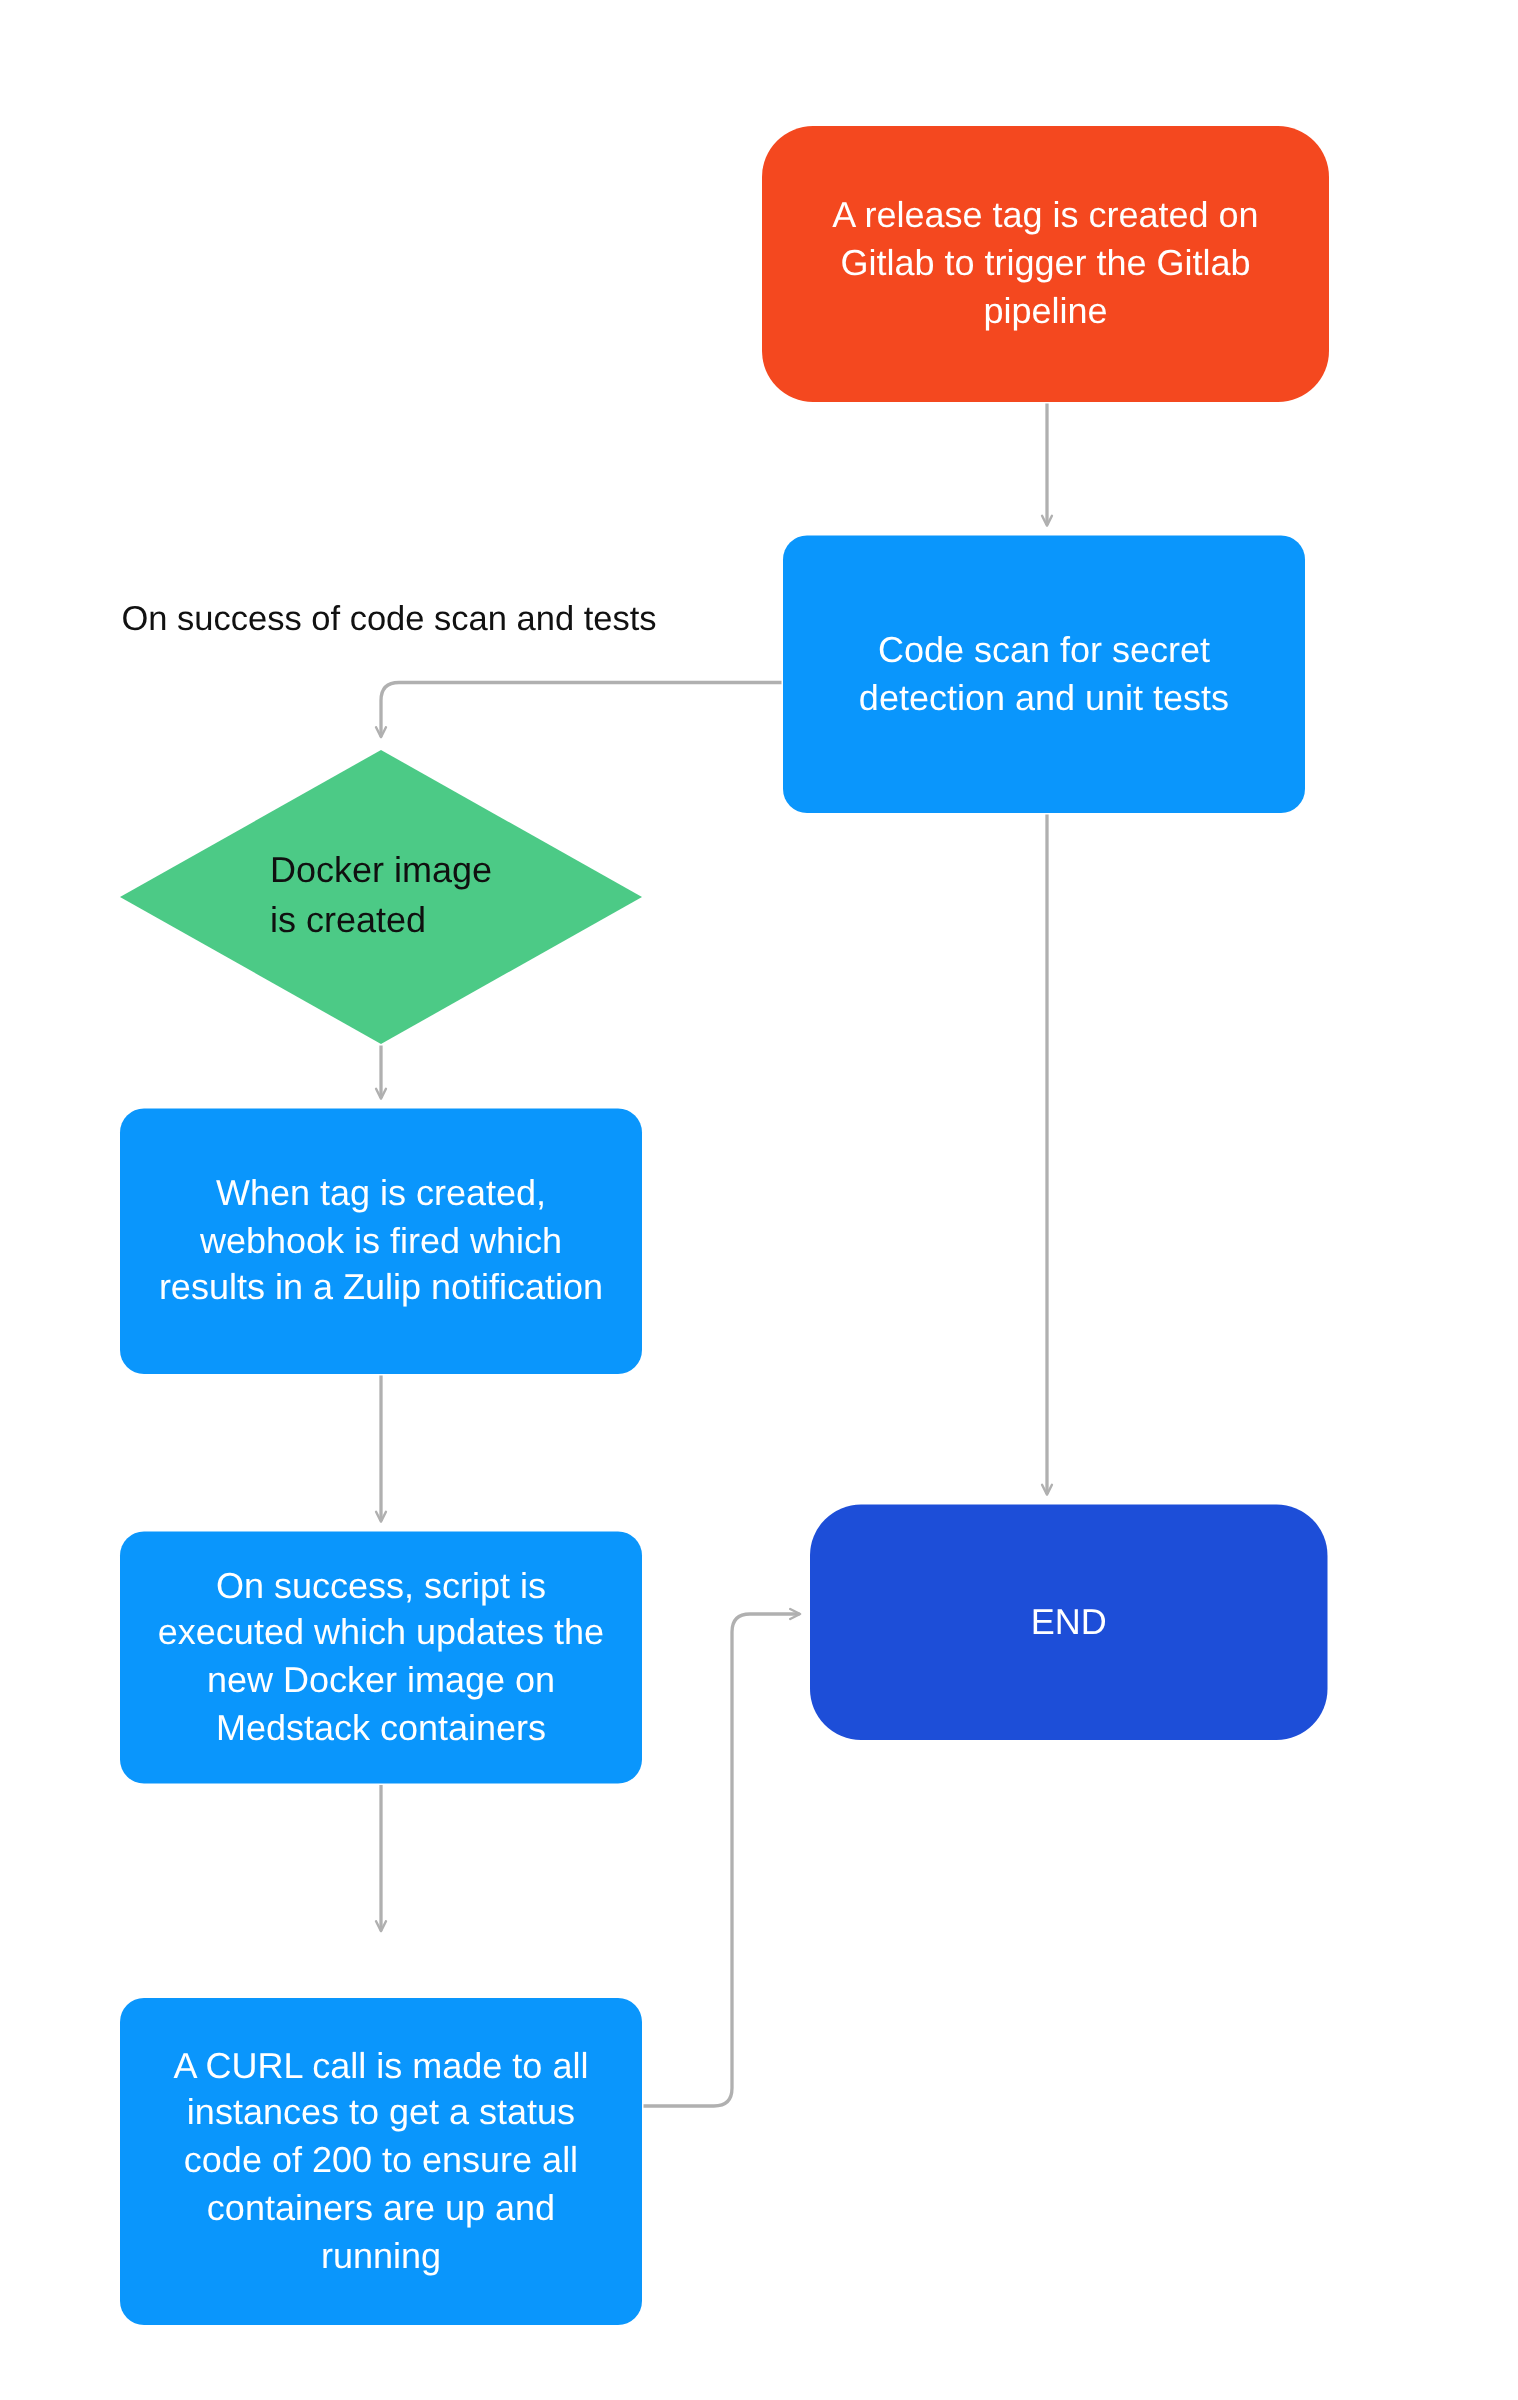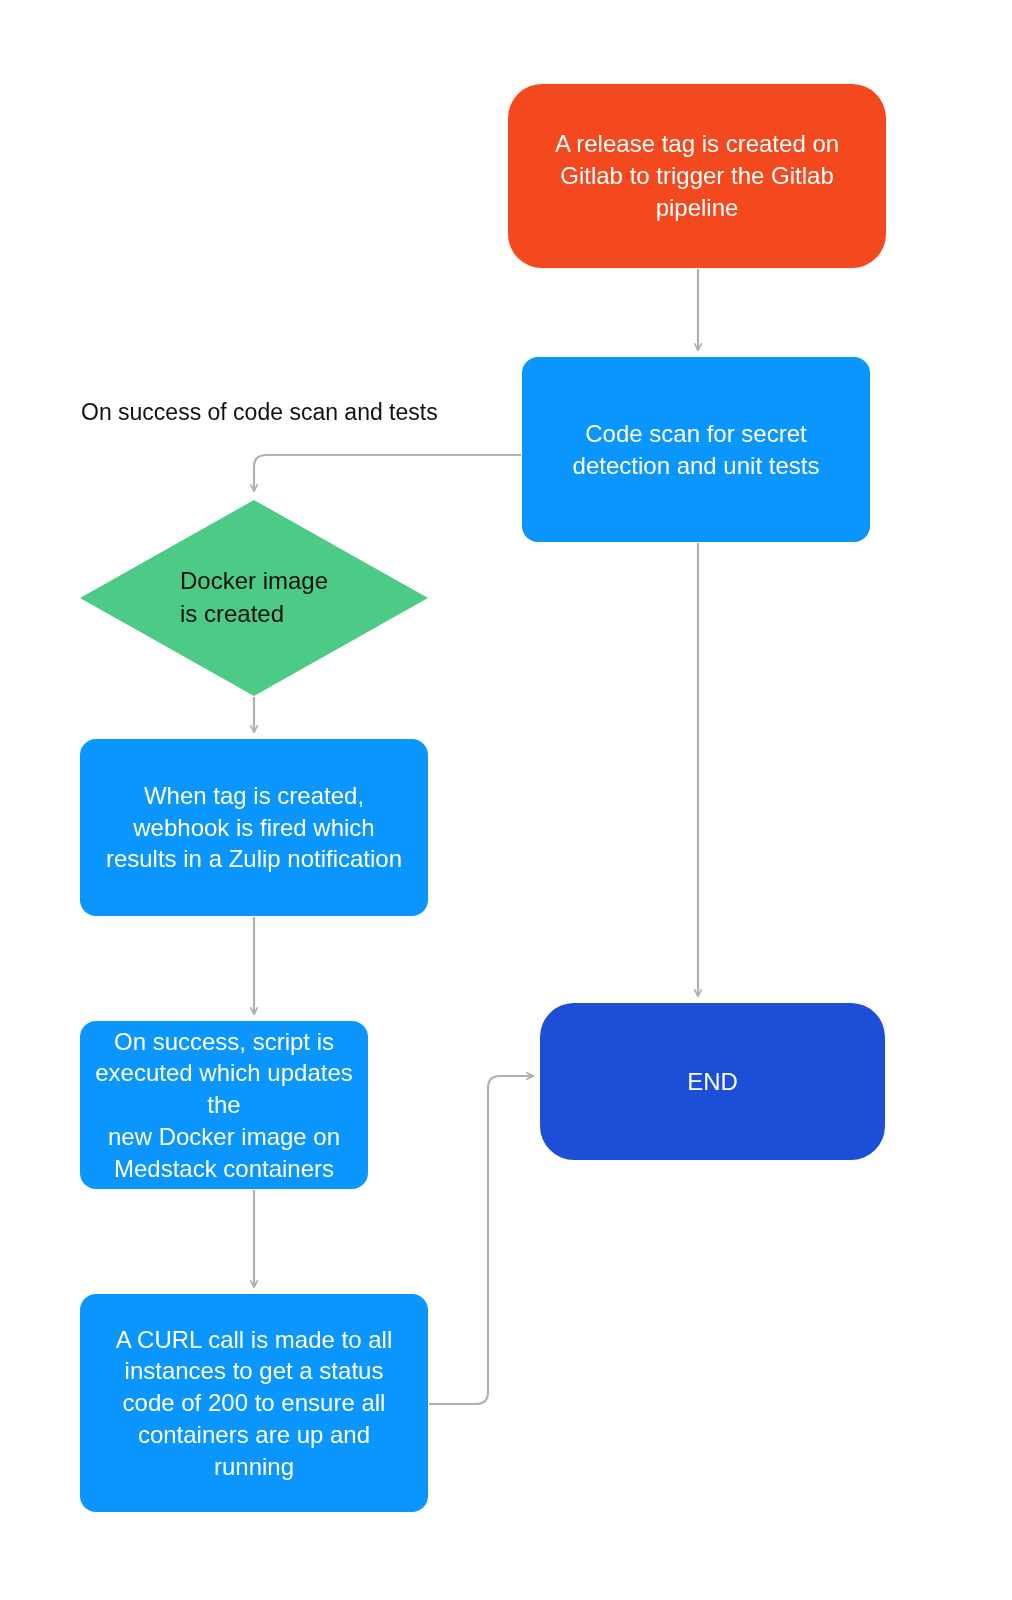--- a/index.html
+++ b/index.html
@@ -127,28 +127,28 @@
     <div class="decision-label">Docker image
 is created</div>
   </div>
 
   <div class="node process" style="left:80px; top:739px; width:348px; height:177px; background:#0A96FC; padding:0 8px;">
     <span class="txt">When tag is created,
 webhook is fired which
 results in a Zulip notification</span>
   </div>
 
-  <div class="node process" style="left:80px; top:1021px; width:288px; height:168px; background:#0A96FC; padding:0 8px;">
+  <div class="node process" style="left:80px; top:1021px; width:348px; height:168px; background:#0A96FC; padding:0 8px;">
     <span class="txt">On success, script is
 executed which updates the
 new Docker image on
 Medstack containers</span>
   </div>
 
-  <div class="node process" style="left:80px; top:1294px; width:348px; height:218px; background:#0A96FC; padding:0 12px;">
+  <div class="node process" style="left:80px; top:1332px; width:348px; height:218px; background:#0A96FC; padding:0 12px;">
     <span class="txt">A CURL call is made to all
 instances to get a status
 code of 200 to ensure all
 containers are up and
 running</span>
   </div>
 
   <div class="node terminator" style="left:540px; top:1003px; width:345px; height:157px; background:#1d4ed8;">
     <span class="txt">END</span>
   </div>

